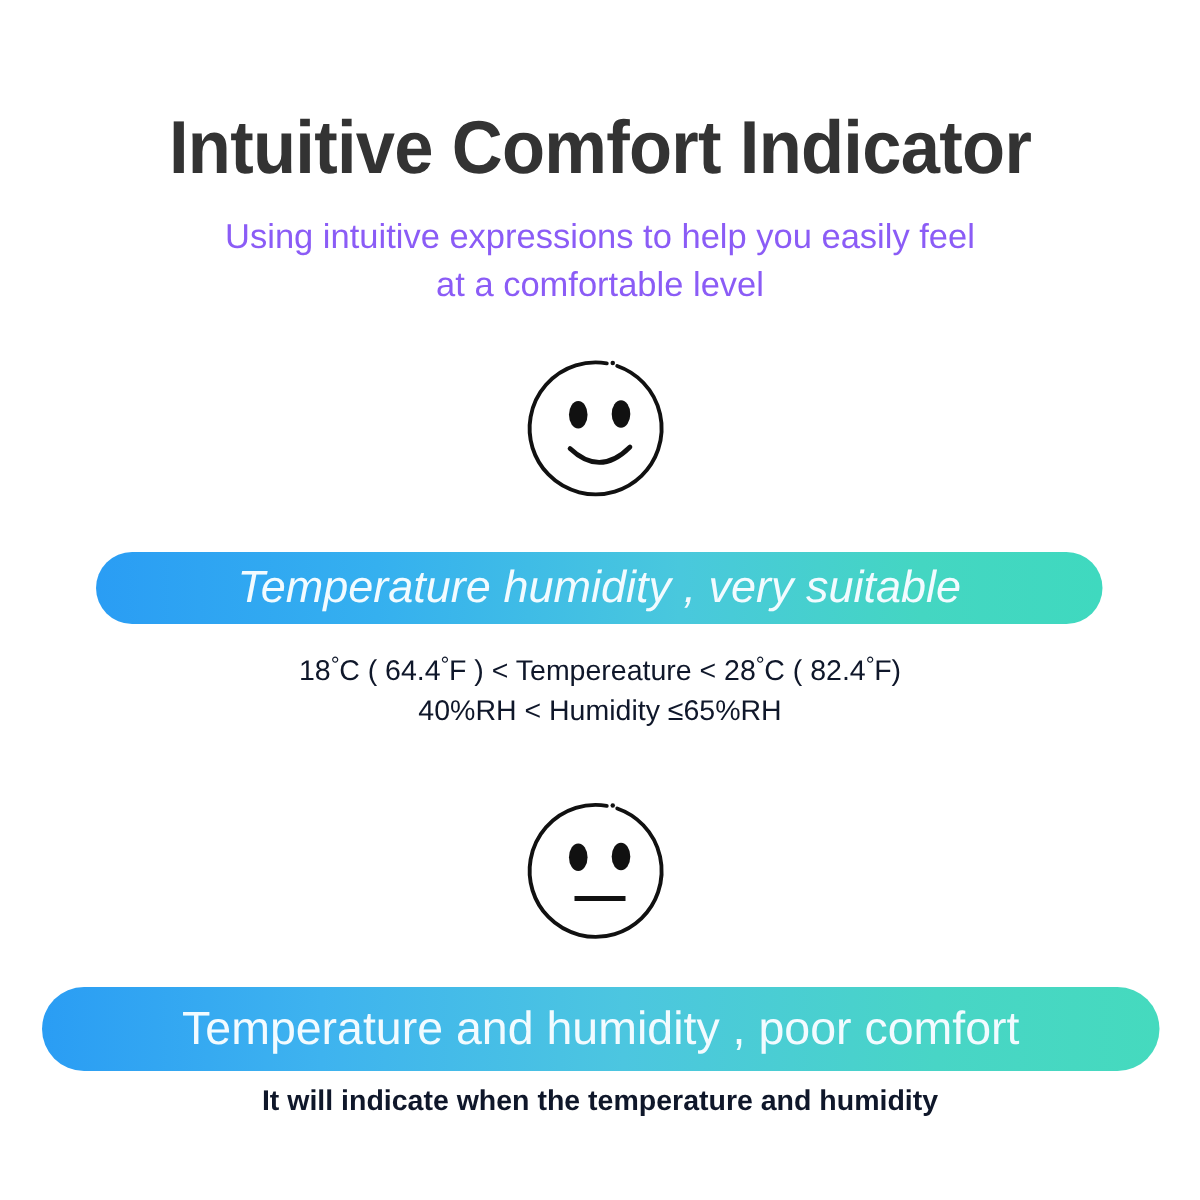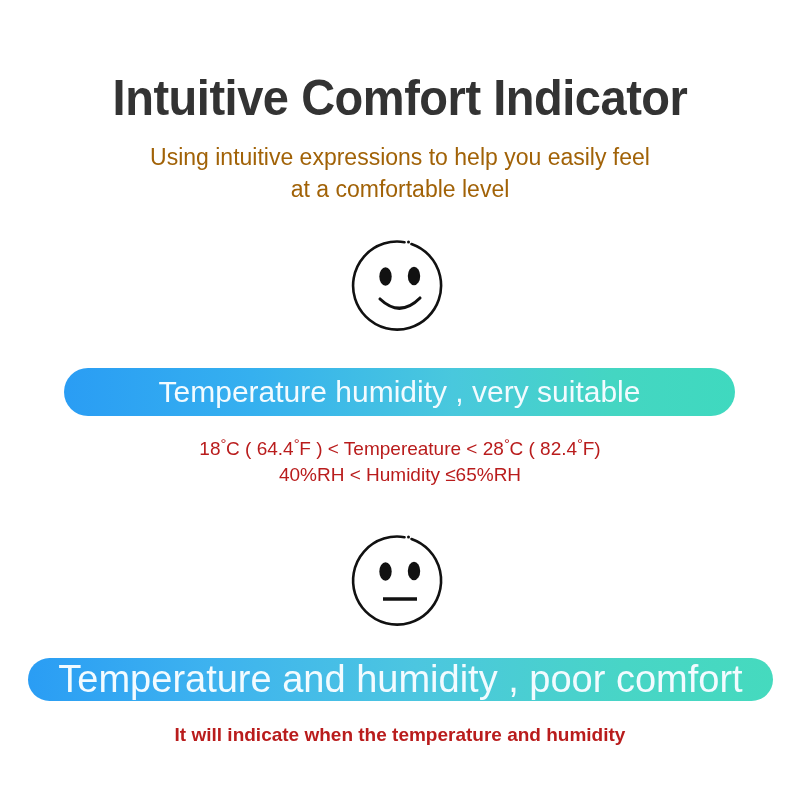--- a/index.html
+++ b/index.html
@@ -42,21 +42,21 @@
 
   .subtitle {
     position: absolute;
     top: 113px;
     left: 0;
     width: 800px;
     text-align: center;
     font-size: 23px;
     line-height: 32px;
     font-weight: normal;
-    color: #a16207;
+    color: #8b5cf6;
   }
   .subtitle .line { display: block; }
 
   
   .face {
     position: absolute;
     left: 350px;
     width: 100px;
     height: 100px;
   }
@@ -80,44 +80,45 @@
     top: 340px;
     width: 671px;
     height: 48px;
     font-size: 30px;
     background: linear-gradient(90deg,
         #2a9df4 0%,
         #35b0ef 28%,
         #49c8dd 58%,
         #44d6c2 82%,
         #3fd9bf 100%);
+    font-style: italic;
   }
   .pill-bad {
     left: 28px;
     top: 630px;
     width: 745px;
-    height: 43px;
-    font-size: 38px;
+    height: 56px;
+    font-size: 31px;
     background: linear-gradient(90deg,
         #2a9df4 0%,
         #3eb3ef 25%,
         #4cc6e0 52%,
         #48d5c6 80%,
         #45dabe 100%);
   }
 
   
   .rangetext {
     position: absolute;
     left: 0;
     width: 800px;
     text-align: center;
     font-size: 19px;
     line-height: 26px;
-    color: #b91c1c;
+    color: #0f172a;
   }
   .rangetext.good { top: 403px; }
   .rangetext.bad  { top: 694px; font-weight: bold; }
   .rangetext .line { display: block; }
 
   .deg {
     font-size: 0.78em;
     vertical-align: 0.38em;
     letter-spacing: -0.02em;
   }

